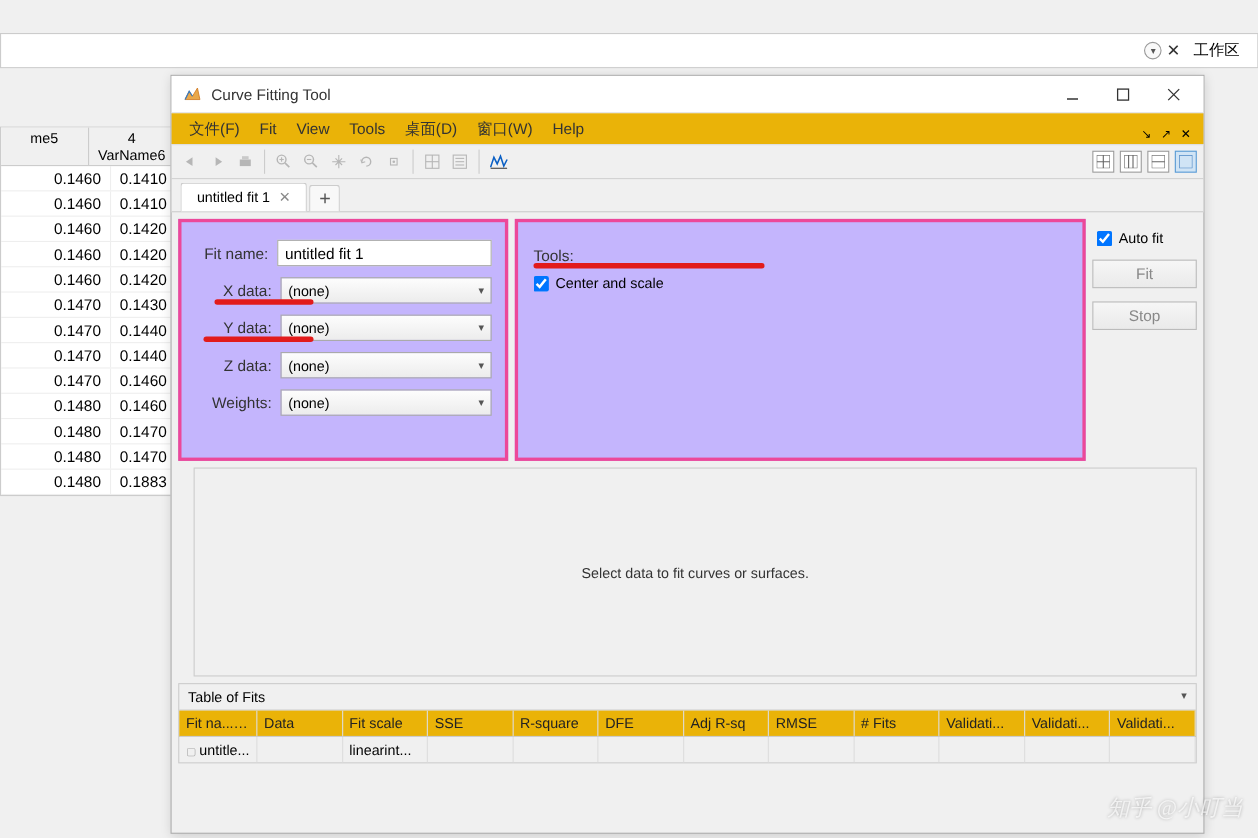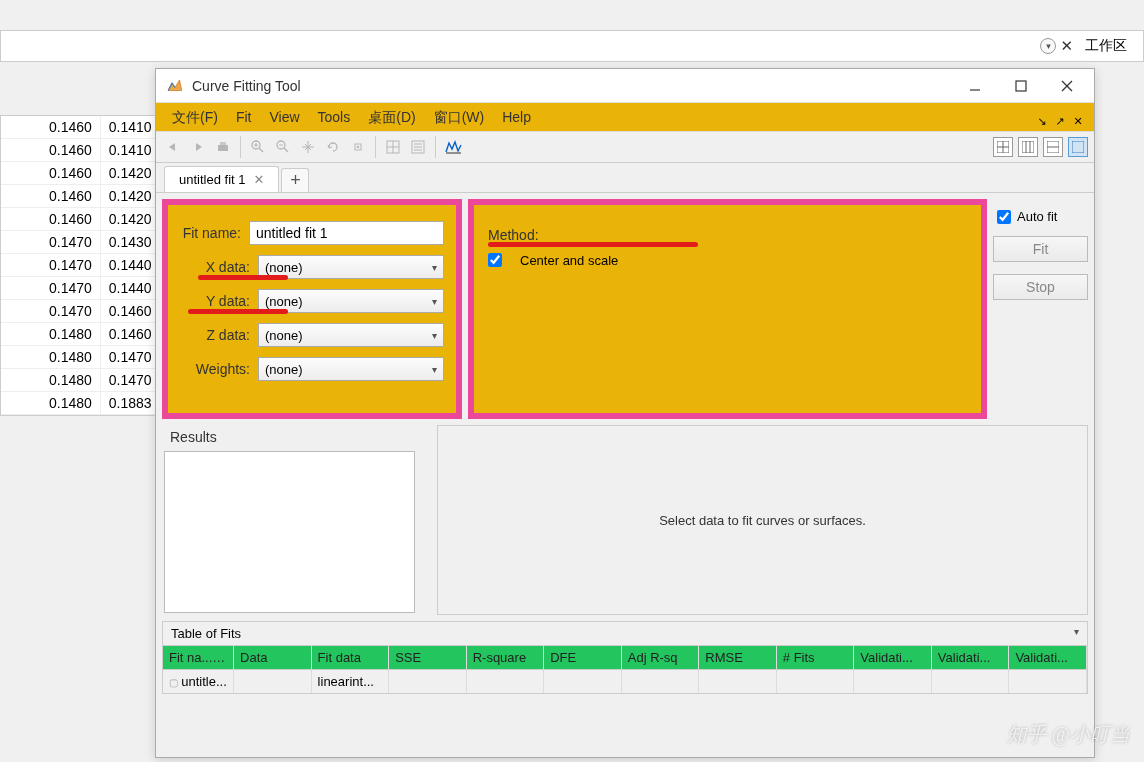--- a/index.html
+++ b/index.html
@@ -34,71 +34,77 @@
 .toolbar .sep { width: 1px; height: 22px; background: #ccc; margin: 0 3px; }
 .toolbar .lbtn { width: 20px; height: 20px; border: 1px solid #999; display: flex; align-items: center; justify-content: center; margin-left: 2px; background: #fff; }
 .toolbar .lbtn.active { background: #d0e4f5; border-color: #5a9bd4; }
 .tabs { height: 30px; background: #f0f0f0; border-bottom: 1px solid #ccc; display: flex; align-items: flex-end; padding: 0 8px; }
 .tab { padding: 5px 14px; background: #fff; border: 1px solid #ccc; border-bottom: none; border-radius: 3px 3px 0 0; margin-right: 2px; display: flex; align-items: center; gap: 8px; font-size: 14px; }
 .tab .close { font-size: 13px; color: #888; }
 .tab-add { width: 28px; height: 24px; background: #f8f8f8; border: 1px solid #ccc; border-bottom: none; border-radius: 3px 3px 0 0; display: flex; align-items: center; justify-content: center; font-size: 18px; color: #555; }
 
 .body-area { flex: 1; display: flex; flex-direction: column; padding: 6px; gap: 6px; overflow: hidden; }
 .top-panels { display: flex; gap: 6px; height: 220px; }
-.panel { background: #eab308; border: 6px solid #ec4899; }
+.panel { background: #c4b5fd; border: 3px solid #ec4899; }
 .fit-config { width: 300px; padding: 16px 12px; }
 .fit-config .row { display: flex; align-items: center; margin-bottom: 10px; }
 .fit-config .lbl { width: 78px; text-align: right; padding-right: 8px; font-size: 14px; color: #333; }
 .fit-config input[type=text] { flex: 1; height: 24px; padding: 2px 6px; border: 1px solid #aaa; background: #fff; font-size: 14px; }
 .fit-config .select { flex: 1; height: 24px; border: 1px solid #aaa; background: linear-gradient(#fdfdfd,#ececec); display: flex; align-items: center; padding: 0 6px; font-size: 14px; position: relative; }
 .fit-config .select::after { content: "▾"; position: absolute; right: 6px; color: #555; font-size: 10px; }
 
 .method-config { flex: 1; padding: 12px 14px; position: relative; }
 .method-config .select-lg { height: 26px; border: 1px solid #aaa; background: linear-gradient(#fdfdfd,#ececec); display: flex; align-items: center; padding: 0 8px; font-size: 14px; position: relative; width: 100%; }
 .method-config .select-lg::after { content: "▾"; position: absolute; right: 8px; color: #555; font-size: 10px; }
 .method-config .mrow { display: flex; align-items: center; margin-top: 10px; gap: 8px; }
 .method-config .mlbl { font-size: 14px; color: #333; }
-.method-config .chk { display: flex; align-items: flex-start; gap: 18px; margin-top: 10px; font-size: 14px; }
+.method-config .chk { display: flex; align-items: flex-end; gap: 6px; margin-top: 10px; font-size: 14px; }
 .method-config .chk input { width: 14px; height: 14px; }
 
 .right-actions { width: 95px; display: flex; flex-direction: column; padding: 10px 0; gap: 12px; }
 .right-actions .auto { display: flex; align-items: center; gap: 6px; font-size: 14px; padding-left: 4px; }
 .right-actions .auto input { width: 14px; height: 14px; }
 .right-actions button { height: 26px; border: 1px solid #bbb; background: linear-gradient(#f6f6f6,#eaeaea); color: #888; font-size: 14px; }
 
 .mid-panels { display: flex; gap: 6px; height: 190px; }
 .results-panel { width: 255px; display: flex; flex-direction: column; }
 .results-panel .hdr { padding: 4px 8px; font-size: 14px; color: #333; }
 .results-panel .content { flex: 1; background: #fff; border: 1px solid #bbb; margin: 2px; }
 .plot-panel { flex: 1; border: 1px solid #ccc; background: #f0f0f0; display: flex; align-items: center; justify-content: center; font-size: 15px; color: #333; margin-left: 14px; }
 
 .fits-panel { border: 1px solid #ccc; background: #f0f0f0; display: flex; flex-direction: column; }
 .fits-panel .hdr { padding: 4px 8px; font-size: 14px; display: flex; justify-content: space-between; border-bottom: 1px solid #ccc; }
 .fits-panel .hdr .arr { font-size: 10px; color: #555; }
 .fits-table { display: flex; flex-direction: column; }
 .fits-table .th, .fits-table .tr { display: flex; }
-.fits-table .th { background: #22c55e; border-bottom: 1px solid #ccc; }
+.fits-table .th { background: #eab308; border-bottom: 1px solid #ccc; }
 .fits-table .cell { flex: 1; padding: 4px 6px; border-right: 1px solid #ddd; font-size: 13px; overflow: hidden; white-space: nowrap; text-overflow: ellipsis; }
 .fits-table .th .cell { font-size: 13px; color: #222; }
 .fits-table .tr .cell:first-child::before { content: "▢ "; color: #aaa; font-size: 10px; }
 .fits-table .c0 { flex: 0.9; }
 
 .red-mark { position: absolute; height: 5px; background: #e21b1b; border-radius: 3px; }
 .watermark { position: absolute; right: 14px; bottom: 14px; font-size: 20px; color: rgba(255,255,255,0.7); font-style: italic; font-family: serif; text-shadow: 0 0 3px rgba(0,0,0,0.3); }
 </style>
 </head>
 <body>
 
 <div class="bg-toolbar">
   <span class="circ">▾</span>
   <span class="x">✕</span>
   <span class="label">工作区</span>
 </div>
 
 <div class="bg-table">
+  <div class="hdr">
+    <div>me5</div>
+    <div>
+      <span>4</span><br><span>VarName6</span>
+    </div>
+  </div>
   <div id="bg-rows">
       <div class="row">
         <div>0.1460</div>
         <div>0.1410</div>
       </div>
       <div class="row">
         <div>0.1460</div>
         <div>0.1410</div>
       </div>
       <div class="row">
@@ -336,58 +342,54 @@
               <span>(none)</span>
             </div>
         </div>
         <div class="red-mark" style="left:30px; top:70px; width:90px;"></div>
         <div class="red-mark" style="left:20px; top:104px; width:100px;"></div>
       </div>
 
       <div class="panel method-config">
         <div class="red-mark" style="left:14px; top:37px; width:210px;"></div>
         <div class="mrow">
-          <div class="mlbl">Method:</div>
+          <div class="mlbl">Tools:</div>
         </div>
         <div class="chk">
           <input type="checkbox" checked="" style="">
           <span>Center and scale</span>
         </div>
       </div>
 
       <div class="right-actions">
         <div class="auto">
           <input type="checkbox" checked="" style="">
           <span>Auto fit</span>
         </div>
         <button disabled="">Fit</button>
         <button disabled="">Stop</button>
       </div>
     </div>
 
     <div class="mid-panels">
-      <div class="results-panel">
-        <div class="hdr">Results</div>
-        <div class="content"></div>
-      </div>
       <div class="plot-panel">
         <span>Select data to fit curves or surfaces.</span>
       </div>
     </div>
 
     <div class="fits-panel">
       <div class="hdr">
         <span>Table of Fits</span>
         <span class="arr">▾</span>
       </div>
       <div class="fits-table">
         <div class="th" id="fits-th">
             <div class="cell c0">Fit na... ▲</div>
             <div class="cell">Data</div>
-            <div class="cell">Fit data</div>
+            <div class="cell">Fit scale</div>
             <div class="cell">SSE</div>
             <div class="cell">R-square</div>
             <div class="cell">DFE</div>
             <div class="cell">Adj R-sq</div>
             <div class="cell">RMSE</div>
             <div class="cell"># Fits</div>
             <div class="cell">Validati...</div>
             <div class="cell">Validati...</div>
             <div class="cell">Validati...</div>
           </div>

